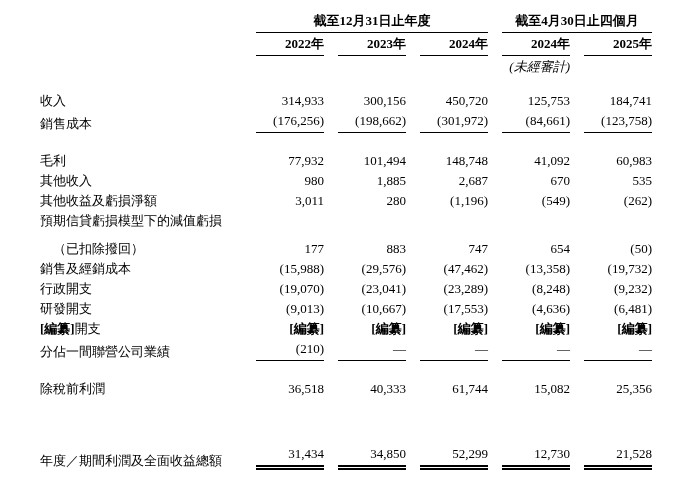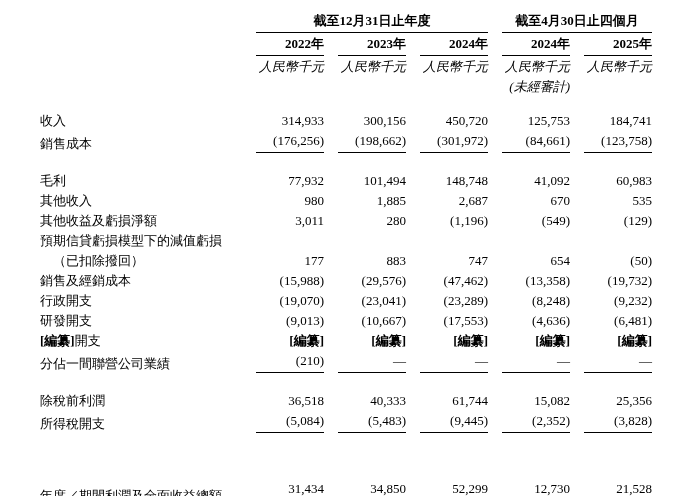--- a/index.html
+++ b/index.html
@@ -45,21 +45,21 @@
   .u2 { border-bottom: 5px double #000; padding-bottom: 4px !important; margin-top: 28px; }
   .grp-label {
     font-weight: bold;
     text-align: center;
     white-space: nowrap;
   }
   .year { font-weight: bold; }
   .unit { font-style: italic; }
   tr.unaud th > div { padding-bottom: 16px; }
   tr.spacer td { height: 17px; }
-  td.lbl div.indent2 { padding-left: 13px; }
+  td.lbl div.indent2 { padding-left: 13px; margin-top: 8px; }
   .bold { font-weight: bold; }
 </style>
 </head>
 <body>
 
 <div class="page">
   <table class="fin">
     <colgroup>
       <col class="c-label">
       <col class="c-num">
@@ -89,38 +89,20 @@
         <th class="num">
             <div class="year u1">2024年</div>
           </th>
         <th class="num">
             <div class="year u1">2024年</div>
           </th>
         <th class="num">
             <div class="year u1">2025年</div>
           </th>
       </tr>
-      <tr>
-        <th class="lbl"></th>
-        <th class="num">
-            <div class="unit">人民幣千元</div>
-          </th>
-        <th class="num">
-            <div class="unit">人民幣千元</div>
-          </th>
-        <th class="num">
-            <div class="unit">人民幣千元</div>
-          </th>
-        <th class="num">
-            <div class="unit">人民幣千元</div>
-          </th>
-        <th class="num">
-            <div class="unit">人民幣千元</div>
-          </th>
-      </tr>
       <tr class="unaud">
         <th class="lbl"></th>
         <th class="num"></th>
         <th class="num"></th>
         <th class="num"></th>
         <th class="num">
             <div class="unit">(未經審計)</div>
           </th>
         <th class="num"></th>
       </tr>
@@ -219,21 +201,21 @@
           <td class="num">
             <div>280</div>
           </td>
           <td class="num">
             <div>(1,196)</div>
           </td>
           <td class="num">
             <div>(549)</div>
           </td>
           <td class="num">
-            <div>(129)</div>
+            <div>(262)</div>
           </td>
         </tr>
         <tr>
           <td class="lbl">
             <div>預期信貸虧損模型下的減值虧損</div>
             <div class="indent2">（已扣除撥回）</div>
           </td>
           <td class="num">
             <div>177</div>
           </td>
@@ -364,40 +346,20 @@
             <div>40,333</div>
           </td>
           <td class="num">
             <div>61,744</div>
           </td>
           <td class="num">
             <div>15,082</div>
           </td>
           <td class="num">
             <div>25,356</div>
-          </td>
-        </tr>
-        <tr>
-          <td class="lbl">
-            <div>所得稅開支</div>
-          </td>
-          <td class="num">
-            <div class="u1">(5,084)</div>
-          </td>
-          <td class="num">
-            <div class="u1">(5,483)</div>
-          </td>
-          <td class="num">
-            <div class="u1">(9,445)</div>
-          </td>
-          <td class="num">
-            <div class="u1">(2,352)</div>
-          </td>
-          <td class="num">
-            <div class="u1">(3,828)</div>
           </td>
         </tr>
         <tr class="spacer">
           <td colspan="6"></td>
         </tr>
         <tr>
           <td class="lbl">
             <div>年度／期間利潤及全面收益總額</div>
           </td>
           <td class="num">

